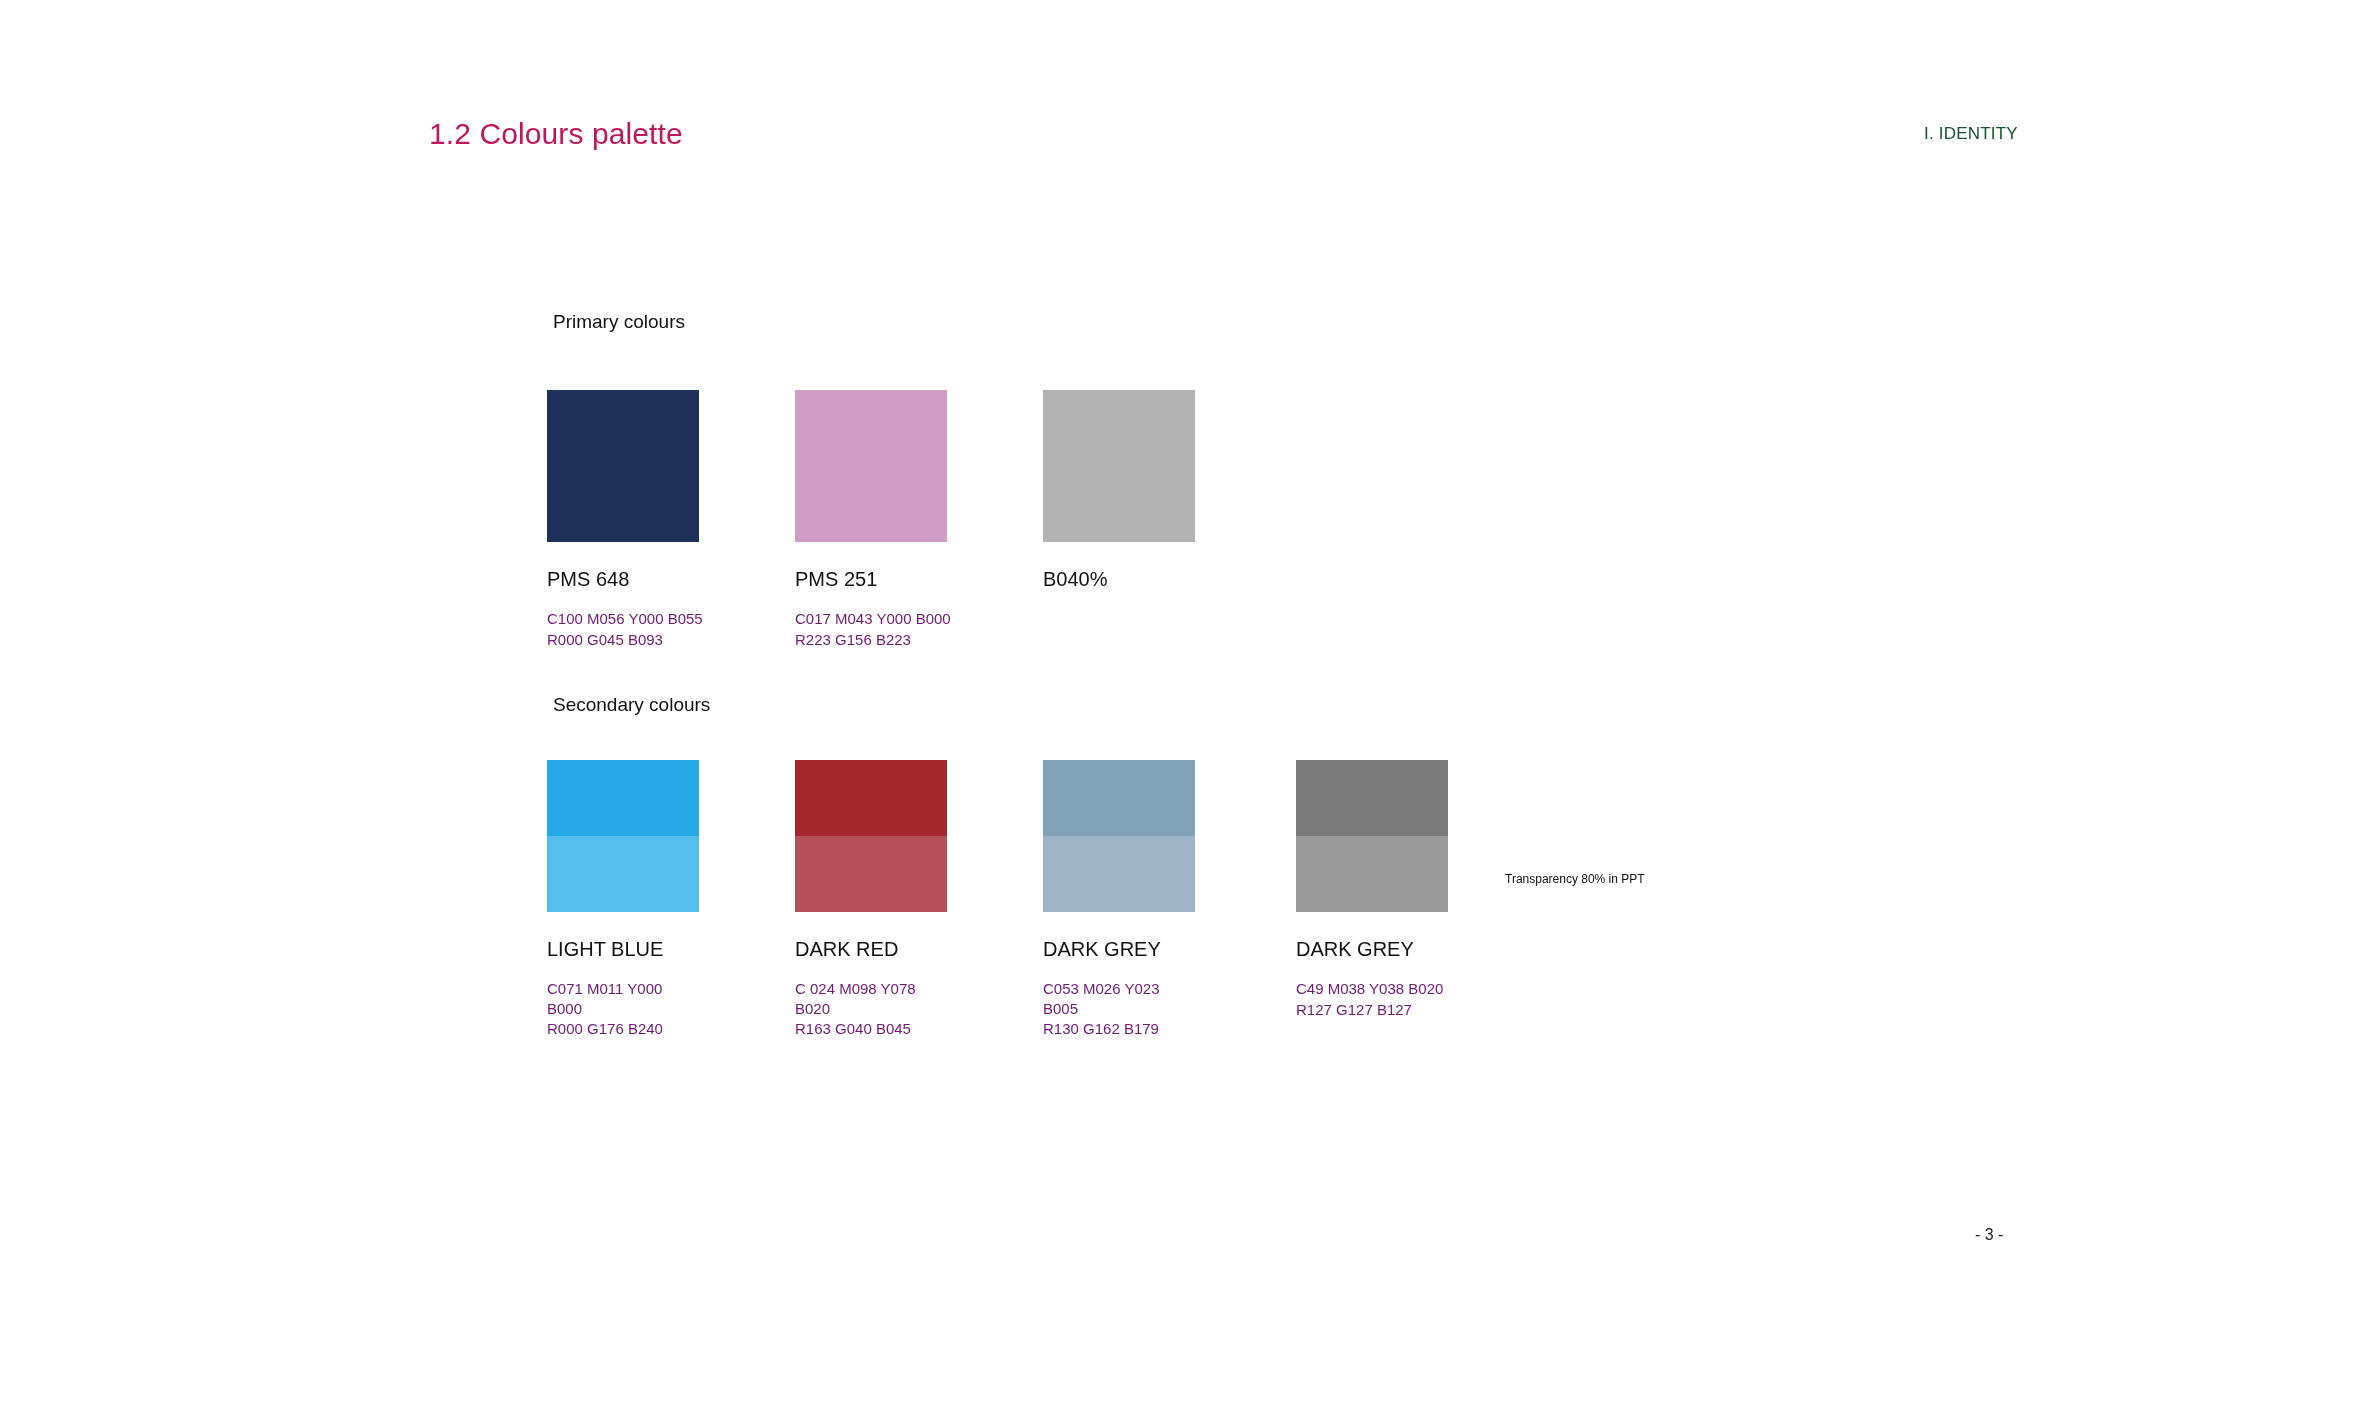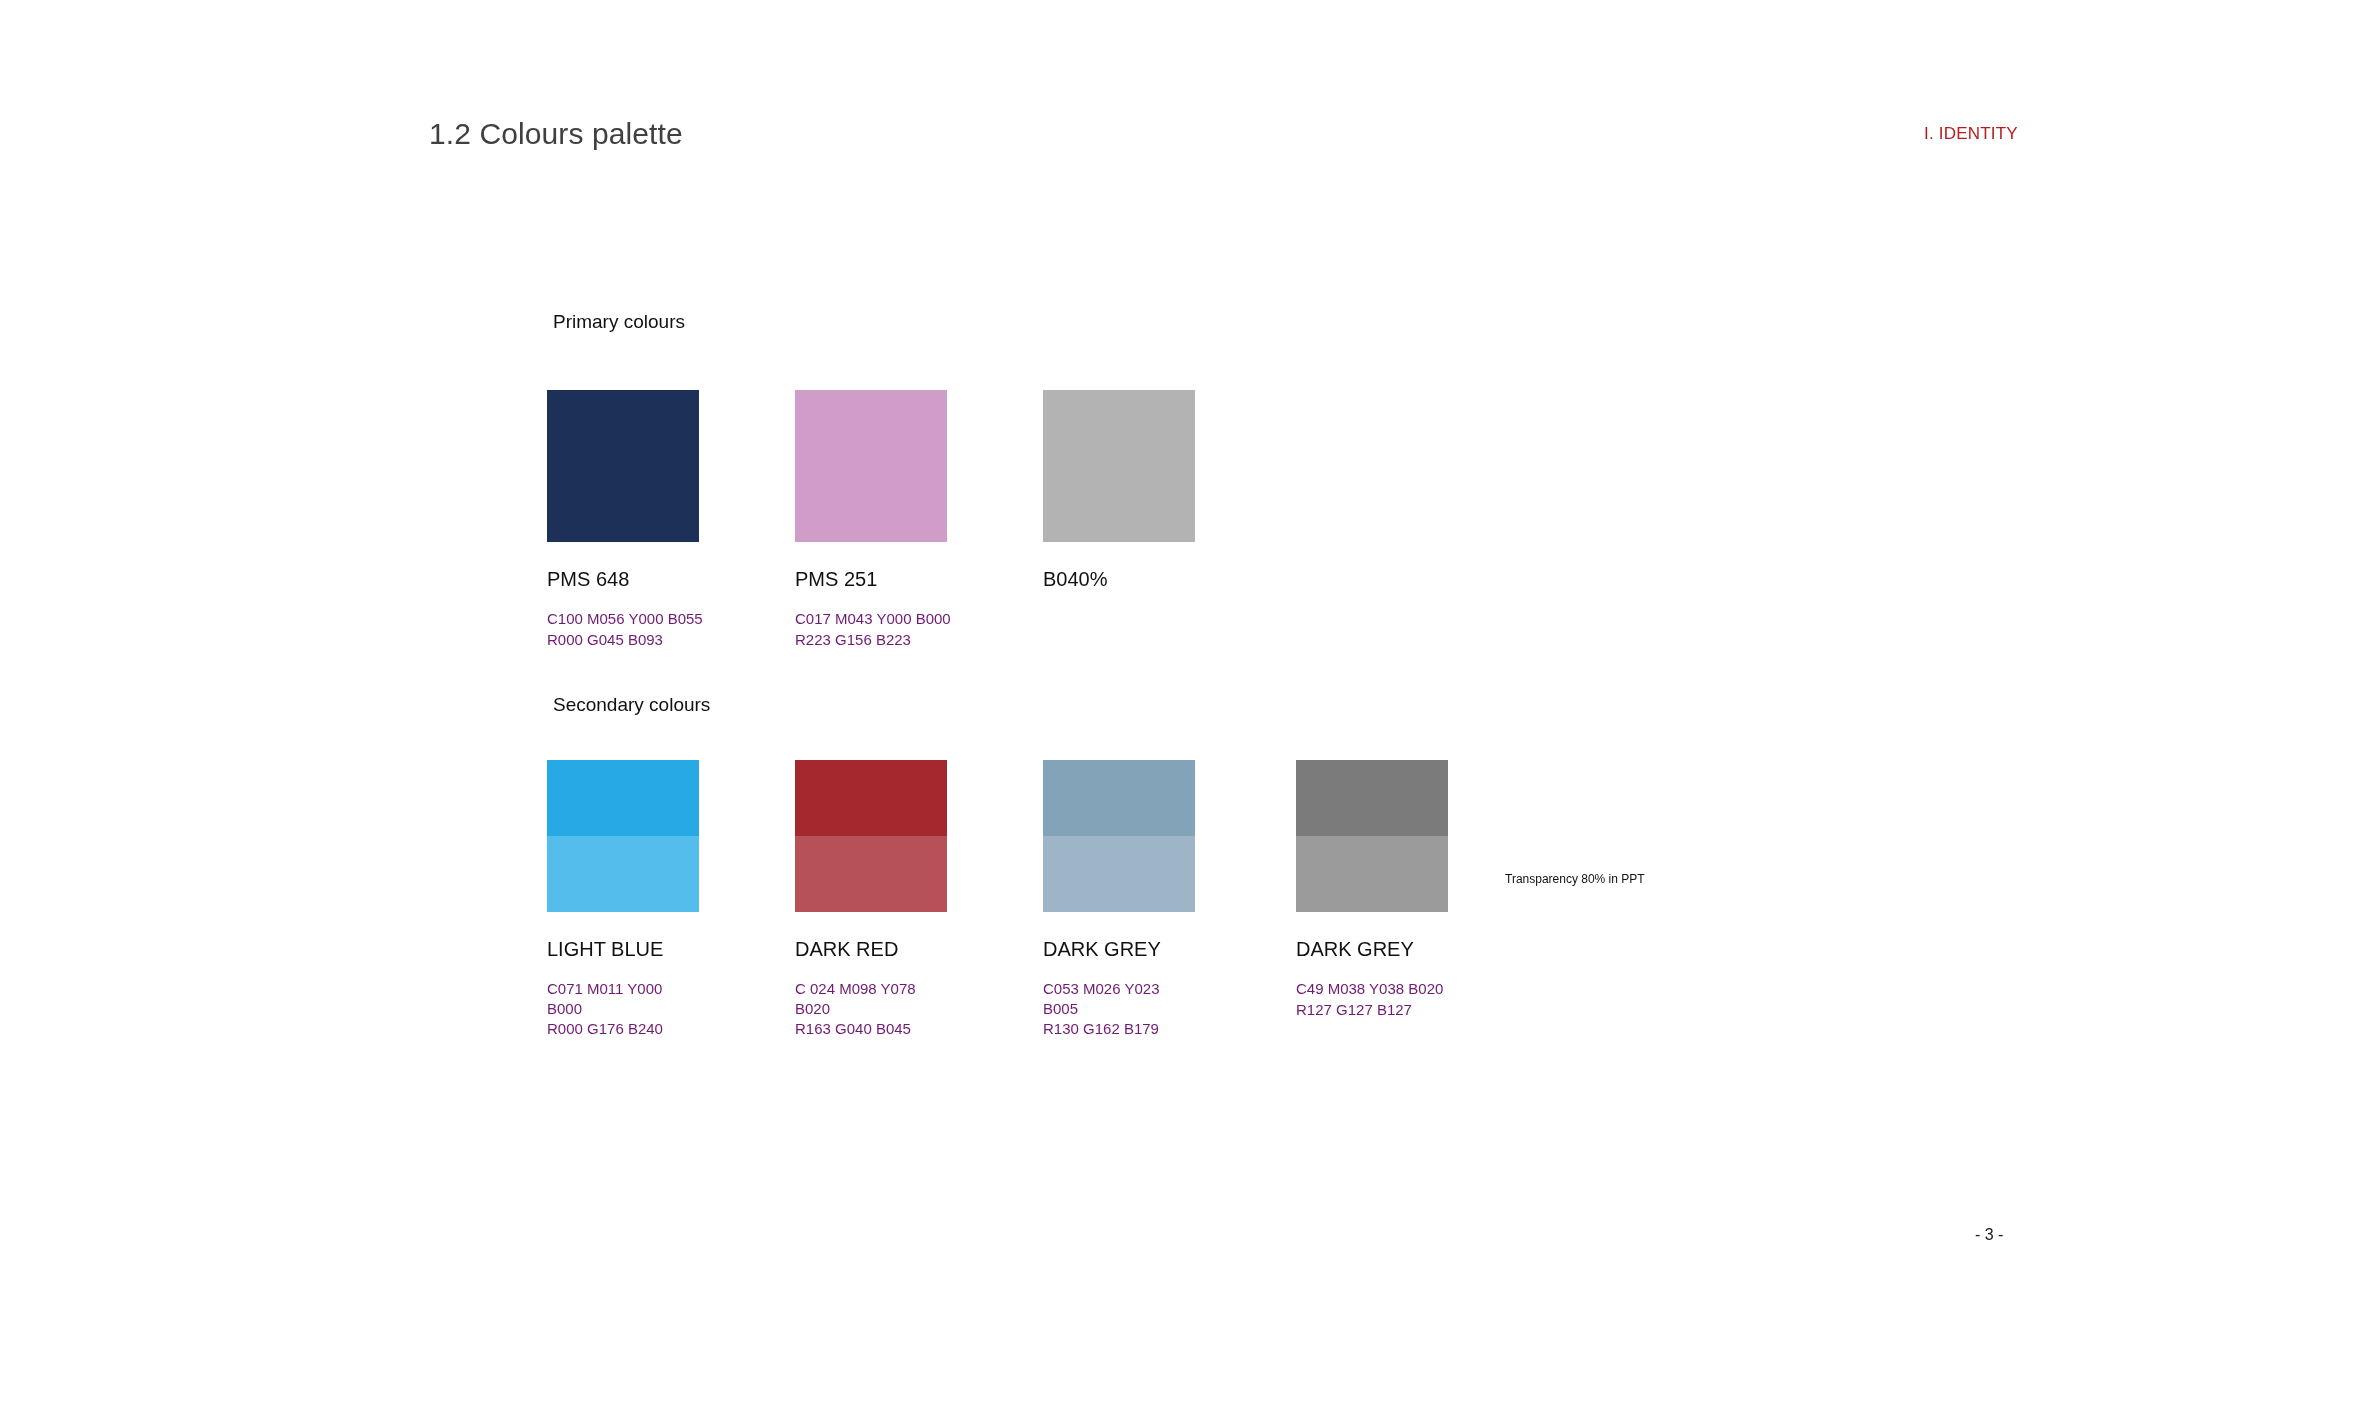--- a/index.html
+++ b/index.html
@@ -23,31 +23,31 @@
   }
 
   
   .page-title {
     position: absolute;
     left: 429px;
     top: 117px;
     font-size: 30px;
     font-weight: 400;
     letter-spacing: 0.1px;
-    color: #404040;
+    color: #be185d;
     white-space: nowrap;
   }
   .identity-label {
     position: absolute;
     left: 1924px;
     top: 124px;
     font-size: 17px;
     font-weight: 400;
     letter-spacing: 0.2px;
-    color: #b91c1c;
+    color: #14532d;
     white-space: nowrap;
   }
 
   
   .group-heading {
     position: absolute;
     font-size: 19px;
     font-weight: 400;
     color: #111111;
     white-space: nowrap;

